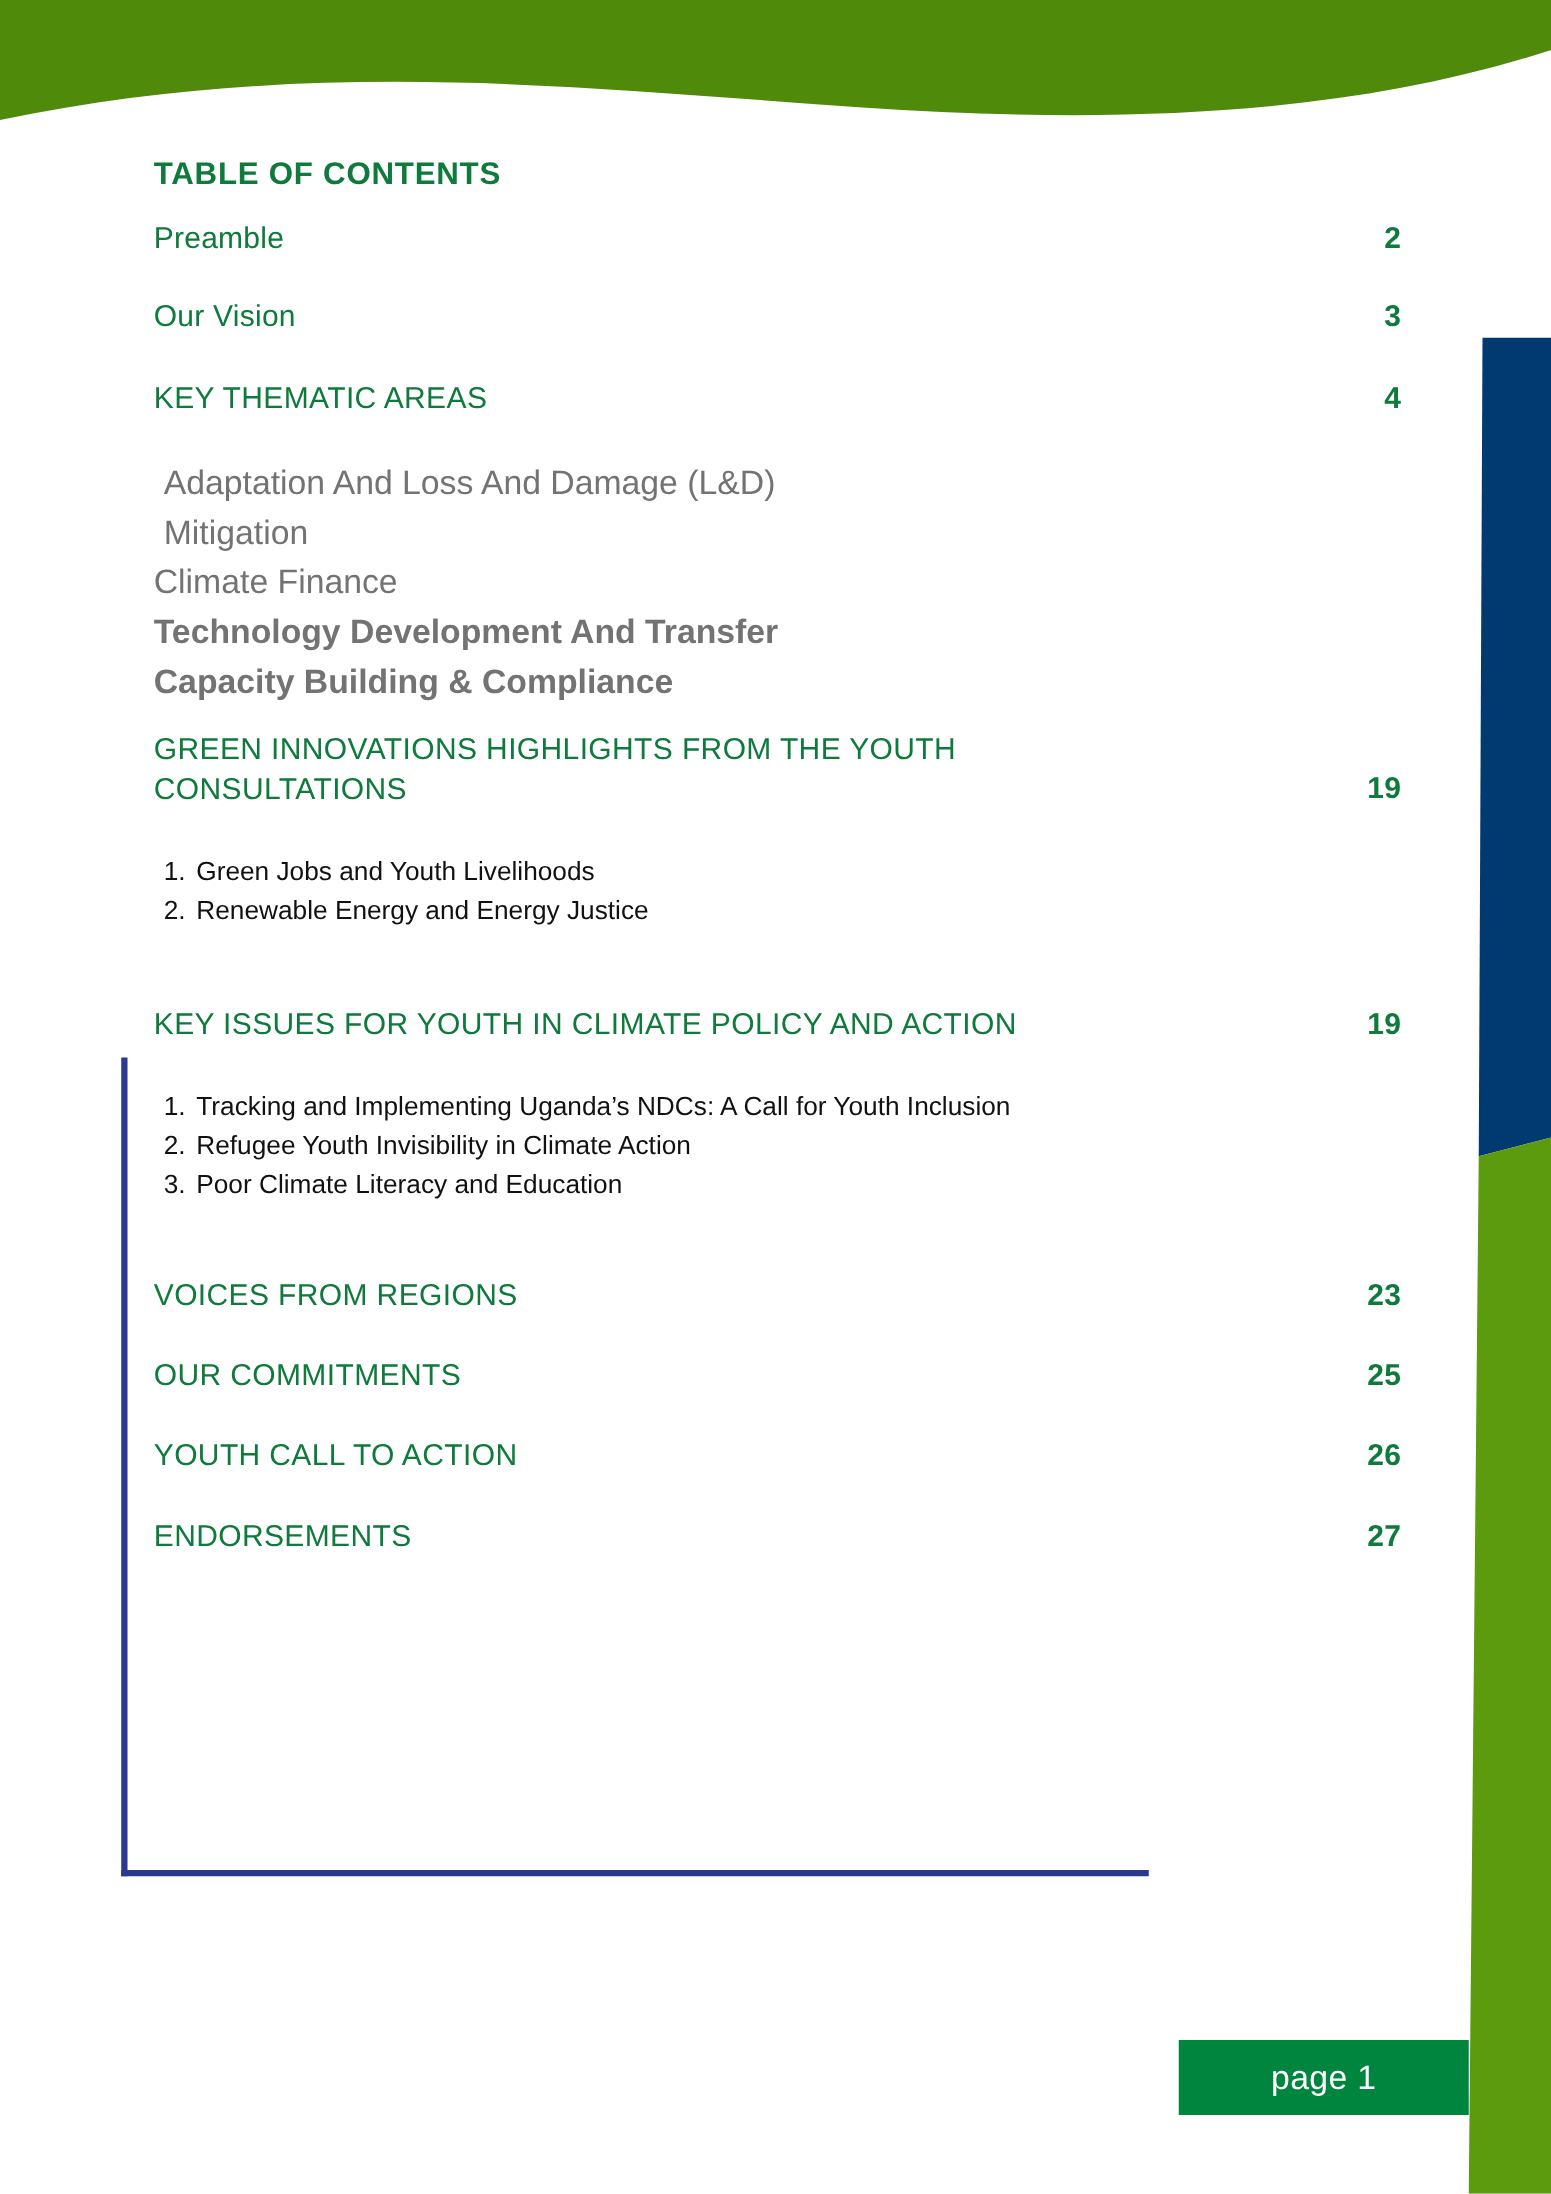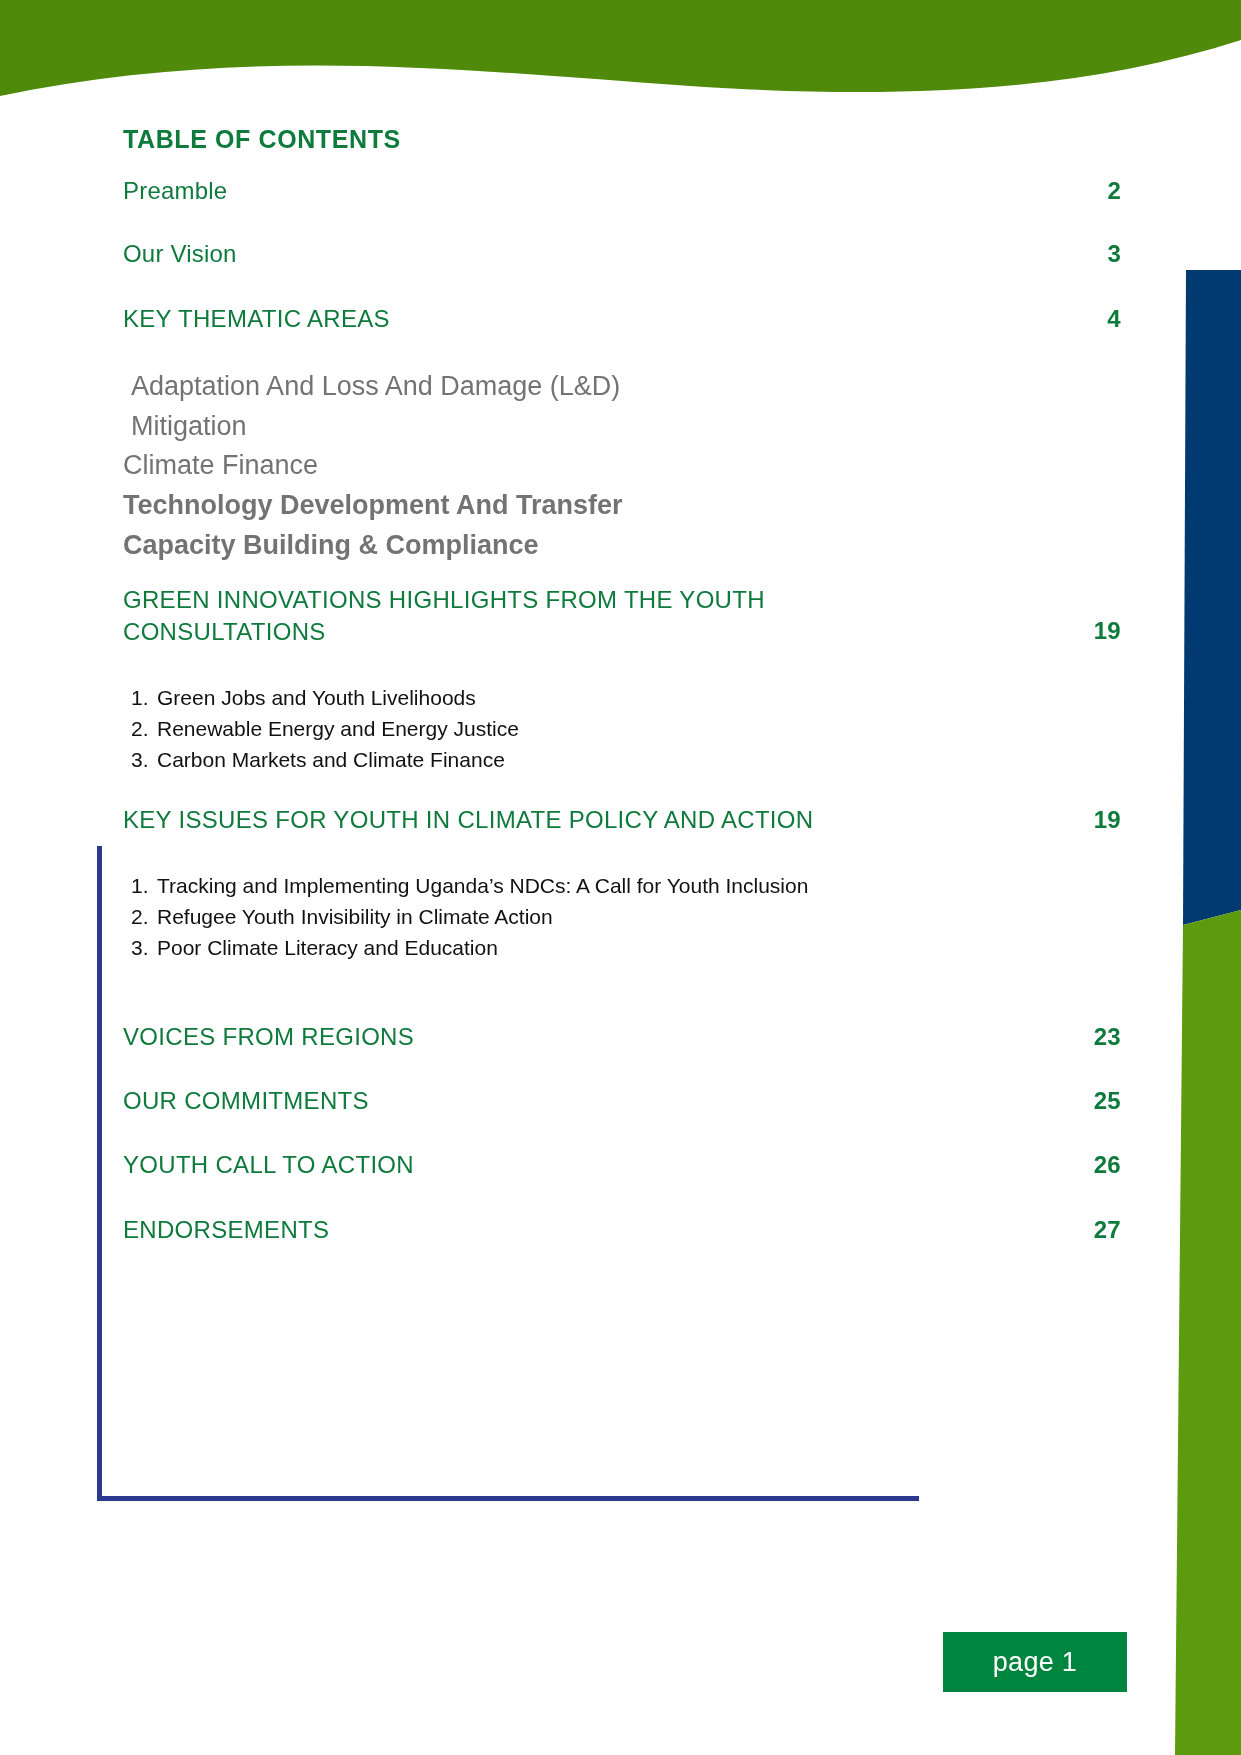--- a/index.html
+++ b/index.html
@@ -17,21 +17,21 @@
   .right-bar{position:absolute;top:270px;right:0;width:72px;height:1485px;}
   .left-rule{
     position:absolute;left:97px;top:846px;width:5px;height:655px;
     background:#2b3990;
   }
   .bottom-rule{
     position:absolute;left:97px;top:1496px;width:822px;height:5px;
     background:#2b3990;
   }
   .page-badge{
-    position:absolute;left:943px;top:1632px;width:184px;height:60px;
+    position:absolute;left:943px;top:1632px;width:232px;height:60px;
     background:#00853F;color:#ffffff;
     display:flex;align-items:center;justify-content:center;
     font-size:27px;font-weight:400;letter-spacing:.3px;
   }
 
   
   .content{position:absolute;left:123px;top:0;width:1000px;}
 
   .toc-title{
     position:absolute;top:125px;left:0;
@@ -116,21 +116,20 @@
 
     <div class="row lvl1-caps two-line" style="top:584px;width:1000px;">
       <span class="label" style="max-width:700px;">GREEN INNOVATIONS HIGHLIGHTS FROM THE YOUTH</span><br>
       <span class="label">CONSULTATIONS</span>
       <span class="num" style="top:31px;">19</span>
     </div>
 
     <div class="numlist" style="top:682px;left:8px;">
       <div><span class="n">1.</span><span>Green Jobs and Youth Livelihoods</span></div>
       <div><span class="n">2.</span><span>Renewable Energy and Energy Justice</span></div>
-      <div><span class="n">3.</span><span>Carbon Markets and Climate Finance</span></div>
     </div>
 
     <div class="row lvl1-caps" style="top:806px;">
       <span class="label">KEY ISSUES FOR YOUTH IN CLIMATE POLICY AND ACTION</span>
       <span class="num">19</span>
     </div>
 
     <div class="numlist" style="top:870px;left:8px;">
       <div><span class="n">1.</span><span>Tracking and Implementing Uganda’s NDCs: A Call for Youth Inclusion</span></div>
       <div><span class="n">2.</span><span>Refugee Youth Invisibility in Climate Action</span></div>

